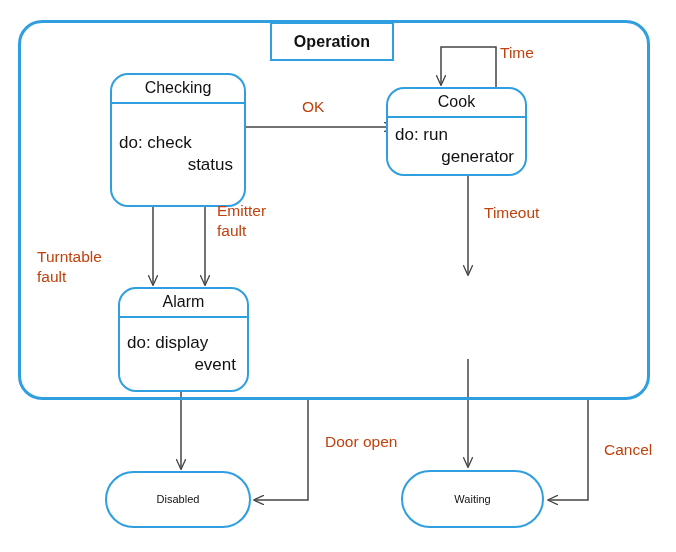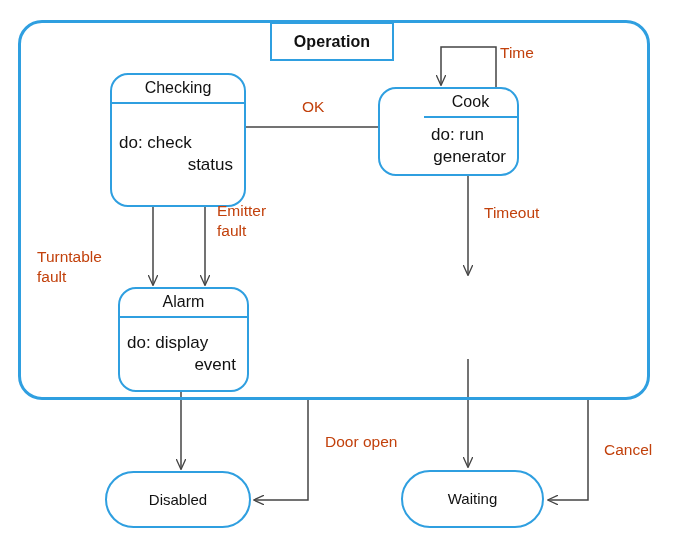--- a/index.html
+++ b/index.html
@@ -26,21 +26,21 @@
     position:absolute;box-sizing:border-box;background:#fff;
     border:2.5px solid var(--blue);border-radius:18px;overflow:hidden;
     display:flex;flex-direction:column;
   }
   .state.simple{border-radius:30px;justify-content:center;align-items:center;}
   .state-name{
     flex:0 0 auto;text-align:center;font-size:16px;color:#111;
     padding:4px 6px 5px 6px;border-bottom:2px solid var(--blue);
     line-height:1.15;
   }
-  .state.simple .state-name{border-bottom:none;padding:0;font-size:15px;}
+  .state.simple .state-name{border-bottom:none;padding:0;font-size:11px;}
   .state-body{
     flex:1 1 auto;display:flex;flex-direction:column;justify-content:center;
     font-size:17px;line-height:1.28;color:#111;padding:2px 7px 3px 7px;
     text-align:left;
   }
   .state-body .ln2{text-align:right;padding-right:4px;}
 
   
   .edge-label{
     position:absolute;font-size:15.5px;line-height:1.26;color:#c2410c;
@@ -87,21 +87,21 @@
   </div>
 
   <div class="state" style="--blue:#2f9fe0;left:110px;top:73px;width:136px;height:134px;">
     <div class="state-name">Checking</div>
     <div class="state-body">
       <div class="ln1">do: check</div>
       <div class="ln2">status</div>
     </div>
   </div>
 
-  <div class="state" style="--blue:#2f9fe0;left:378px;top:87px;width:141px;height:89px;padding-left:44px;">
+  <div class="state" style="--blue:#2f9fe0;left:386px;top:87px;width:141px;height:89px;">
     <div class="state-name">Cook</div>
     <div class="state-body">
       <div class="ln1">do: run</div>
       <div class="ln2">generator</div>
     </div>
   </div>
 
   <div class="state" style="--blue:#2f9fe0;left:118px;top:287px;width:131px;height:105px;">
     <div class="state-name">Alarm</div>
     <div class="state-body">

